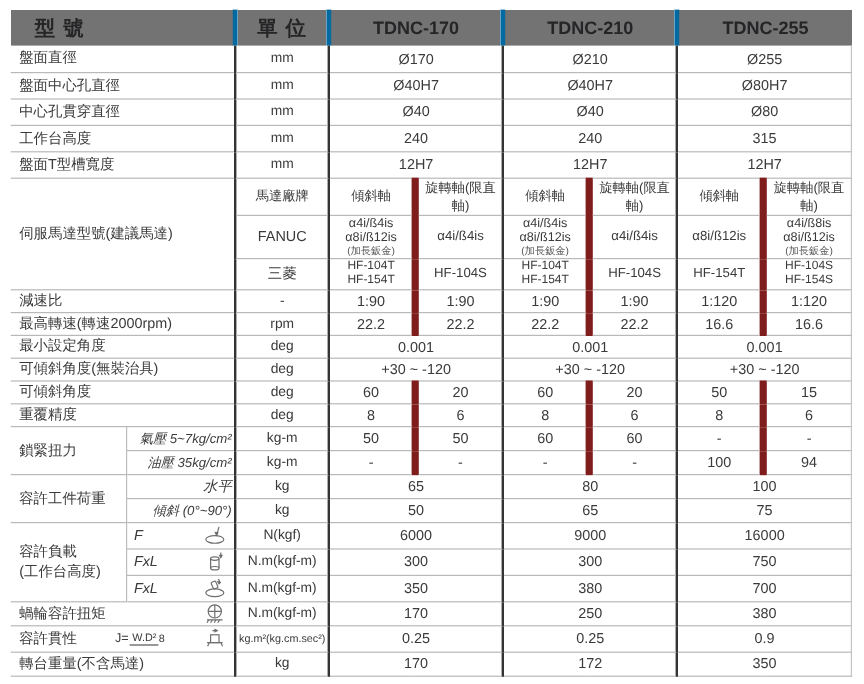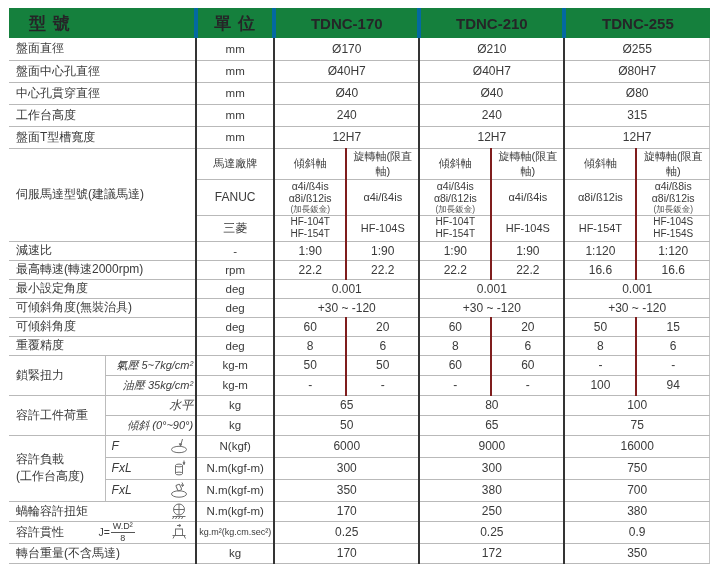--- a/index.html
+++ b/index.html
@@ -1,37 +1,37 @@
 <!DOCTYPE html>
 <html><head>
 <meta charset="utf-8">
 <style>
   html,body{margin:0;padding:0;width:720px;height:570px;background:#fff;overflow:hidden;
     font-family:"Liberation Sans","DejaVu Sans",sans-serif;-webkit-font-smoothing:antialiased;}
   table.spec{border-collapse:collapse;table-layout:fixed;width:701px;margin:8px 0 0 9px;}
   td,th{padding:0 2px;text-align:center;vertical-align:middle;overflow:hidden;}
-  thead th{background:#15803d;height:30px;color:#252527;font-weight:bold;}
+  thead th{background:#737373;height:30px;color:#252527;font-weight:bold;}
   thead th.hmodel{text-align:left;padding-left:20px;font-size:17px;letter-spacing:1px;}
   thead th.hunit{font-size:17px;letter-spacing:1px;}
   thead th+th{border-left:4px solid #0369a1;}
   tbody td{border-bottom:1px solid #b9b9b9;font-size:12px;color:#3a3a3a;}
   tbody tr td:last-child{border-right:1px solid #c4c4c4;}
   .lbl{text-align:left;padding-left:7px;}
   .sub{text-align:right;padding-left:6px;border-left:1px solid #bcbcbc;font-style:italic;}
   .gd{border-left:2px solid #343434;}
-  .sd{border-left:2px solid #7f1d1d;}
+  .sd{border-left:6px solid #7f1d1d;}
   .u{font-size:11.5px;}
   .small{font-size:11px;}
   .mhead{font-size:11px;}
   .mline{font-size:10.5px;line-height:1.2;}
   .mnote{font-size:8.5px;line-height:1.1;color:#555;}
   .hf{font-size:10px;line-height:1.25;}
   .flexcell{display:flex;align-items:center;justify-content:space-between;padding-right:4px;}
   .icon svg{display:block;stroke:#6e6e6e;fill:none;stroke-width:1;}
-  .frac{display:inline-flex;flex-direction:column;line-height:1;font-size:9px;color:#3a3a3a;
+  .frac{display:inline-flex;flex-direction:row;line-height:1;font-size:9px;color:#3a3a3a;
     vertical-align:middle;text-align:center;}
   .frac .top{border-bottom:1px solid #555;padding:0 2px 1px;}
   .frac .bot{padding-top:1px;}
   .jeq{font-size:10.5px;margin-right:1px;}
   .inlabel{display:flex;align-items:center;justify-content:space-between;padding-right:4px;gap:18px;}
   
   .h30{height:30px}.h22{height:22px}.h20{height:20px}.h19{height:19px}.h36{height:36px}.h24{height:24px}
 </style>
 </head>
 <body>

